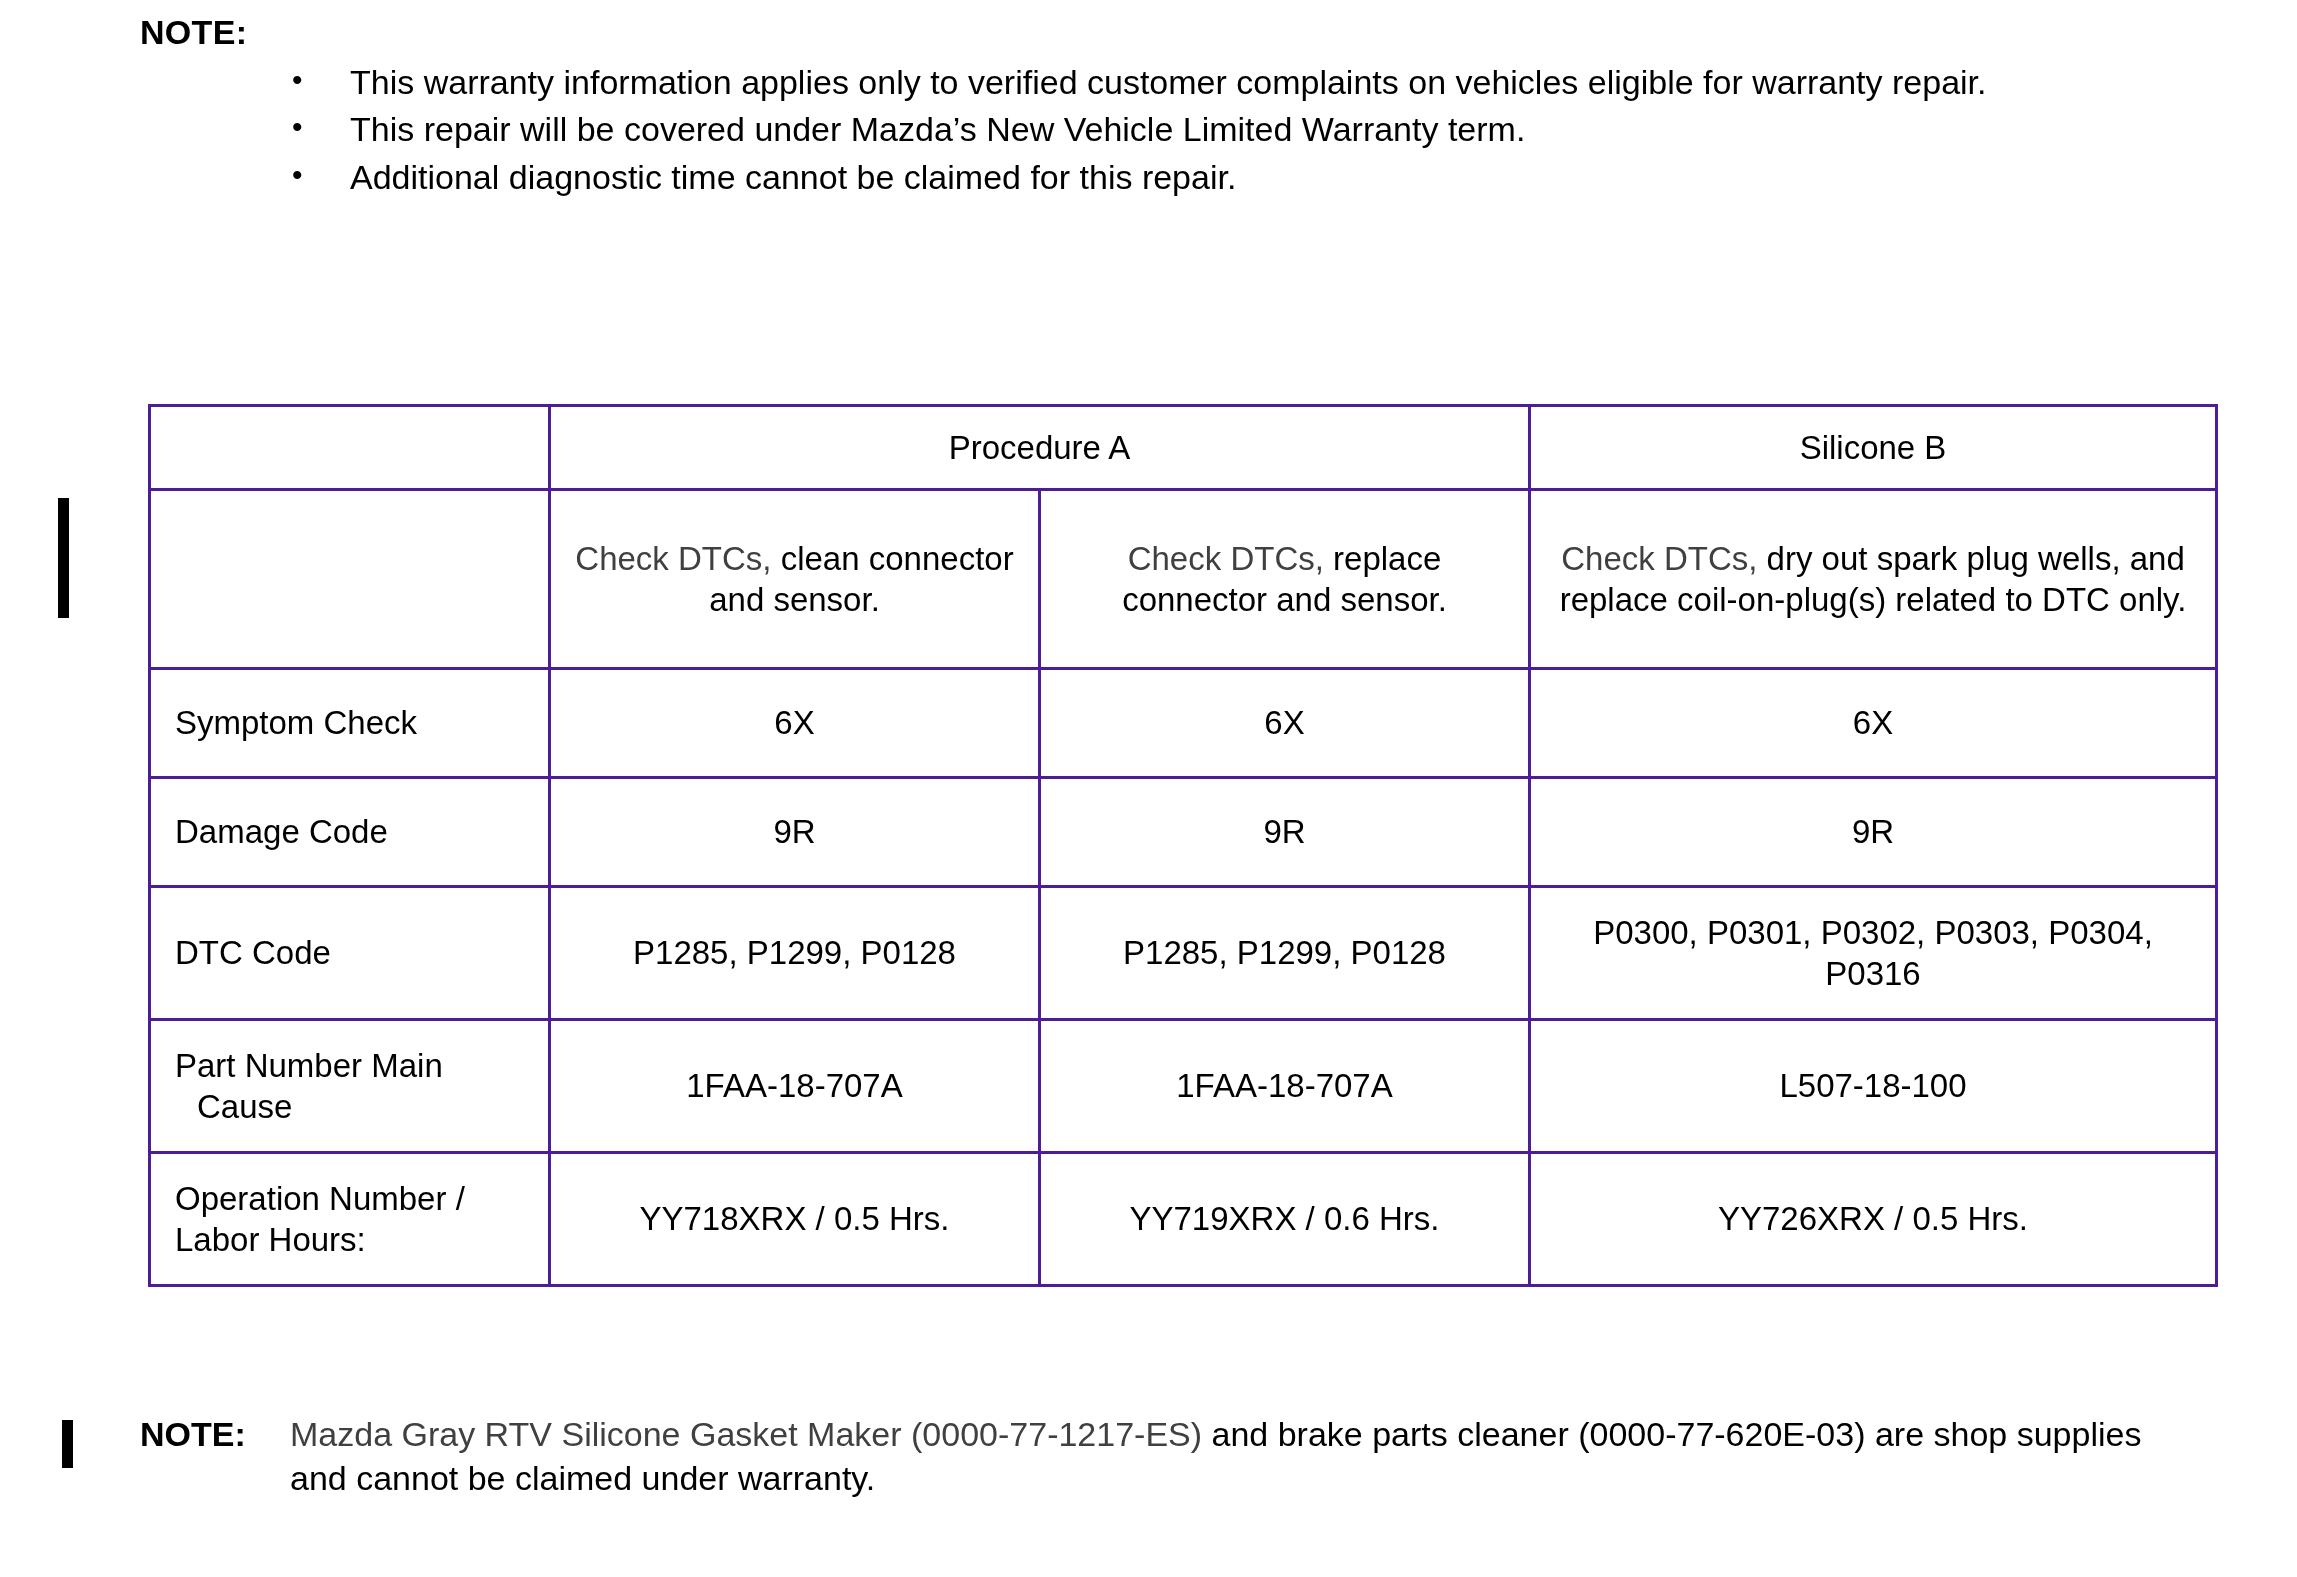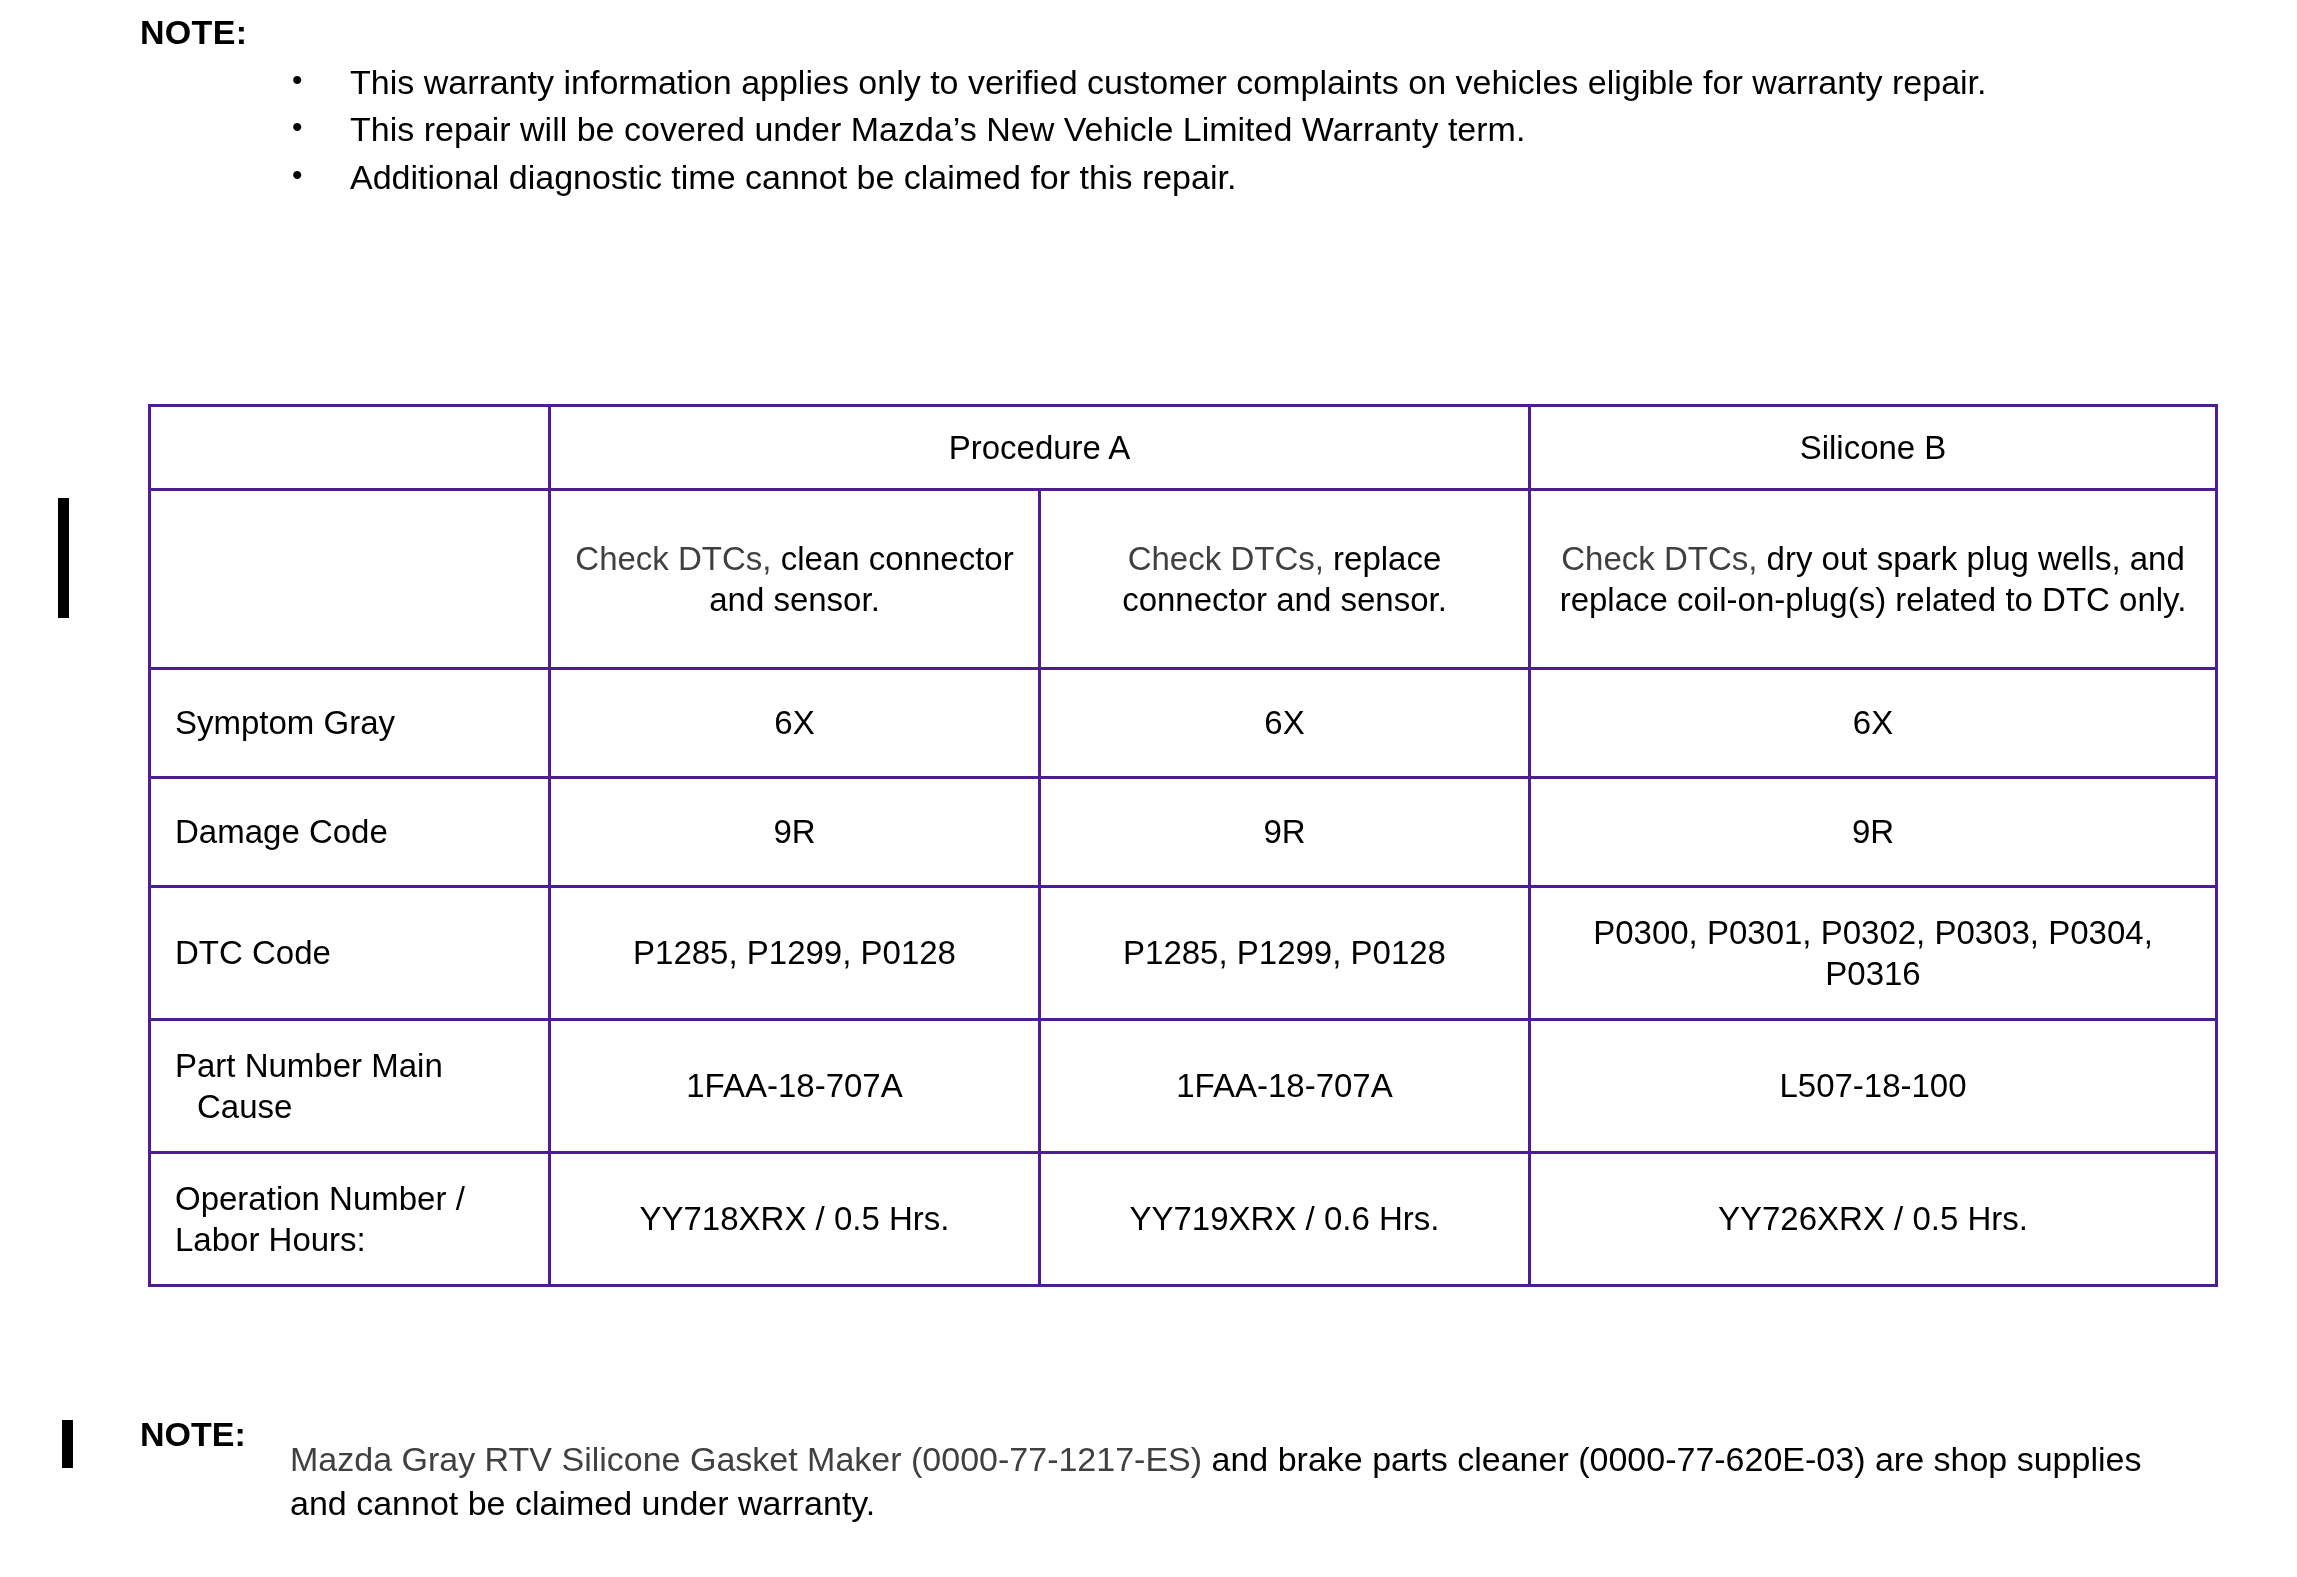--- a/index.html
+++ b/index.html
@@ -132,21 +132,20 @@
   .note-bottom .nb-label {
     font-weight: bold;
     display: inline-block;
     width: 150px;
     vertical-align: top;
   }
   .note-bottom .nb-text {
     display: inline-block;
     width: 1900px;
     vertical-align: top;
-    margin-top: 25px;
   }
 </style>
 </head>
 <body>
 
 <div class="page">
 
   <div class="note-top">
     <div class="note-label">NOTE:</div>
     <ul class="bullet-list">
@@ -190,21 +189,21 @@
           <td class="desc-cell">
             <span class="red">Check DTCs,</span><span> replace connector and sensor.</span>
           </td>
           <td class="desc-cell">
             <span class="red">Check DTCs,</span><span> dry out spark plug wells, and replace coil-on-plug(s) related to DTC only.</span>
           </td>
         </tr>
 
 
         <tr class="row-tall">
-          <td class="label">Symptom Gray</td>
+          <td class="label">Symptom Check</td>
           <td>6X</td>
           <td>6X</td>
           <td>6X</td>
         </tr>
 
         <tr class="row-tall">
           <td class="label">Damage Code</td>
           <td>9R</td>
           <td>9R</td>
           <td>9R</td>

